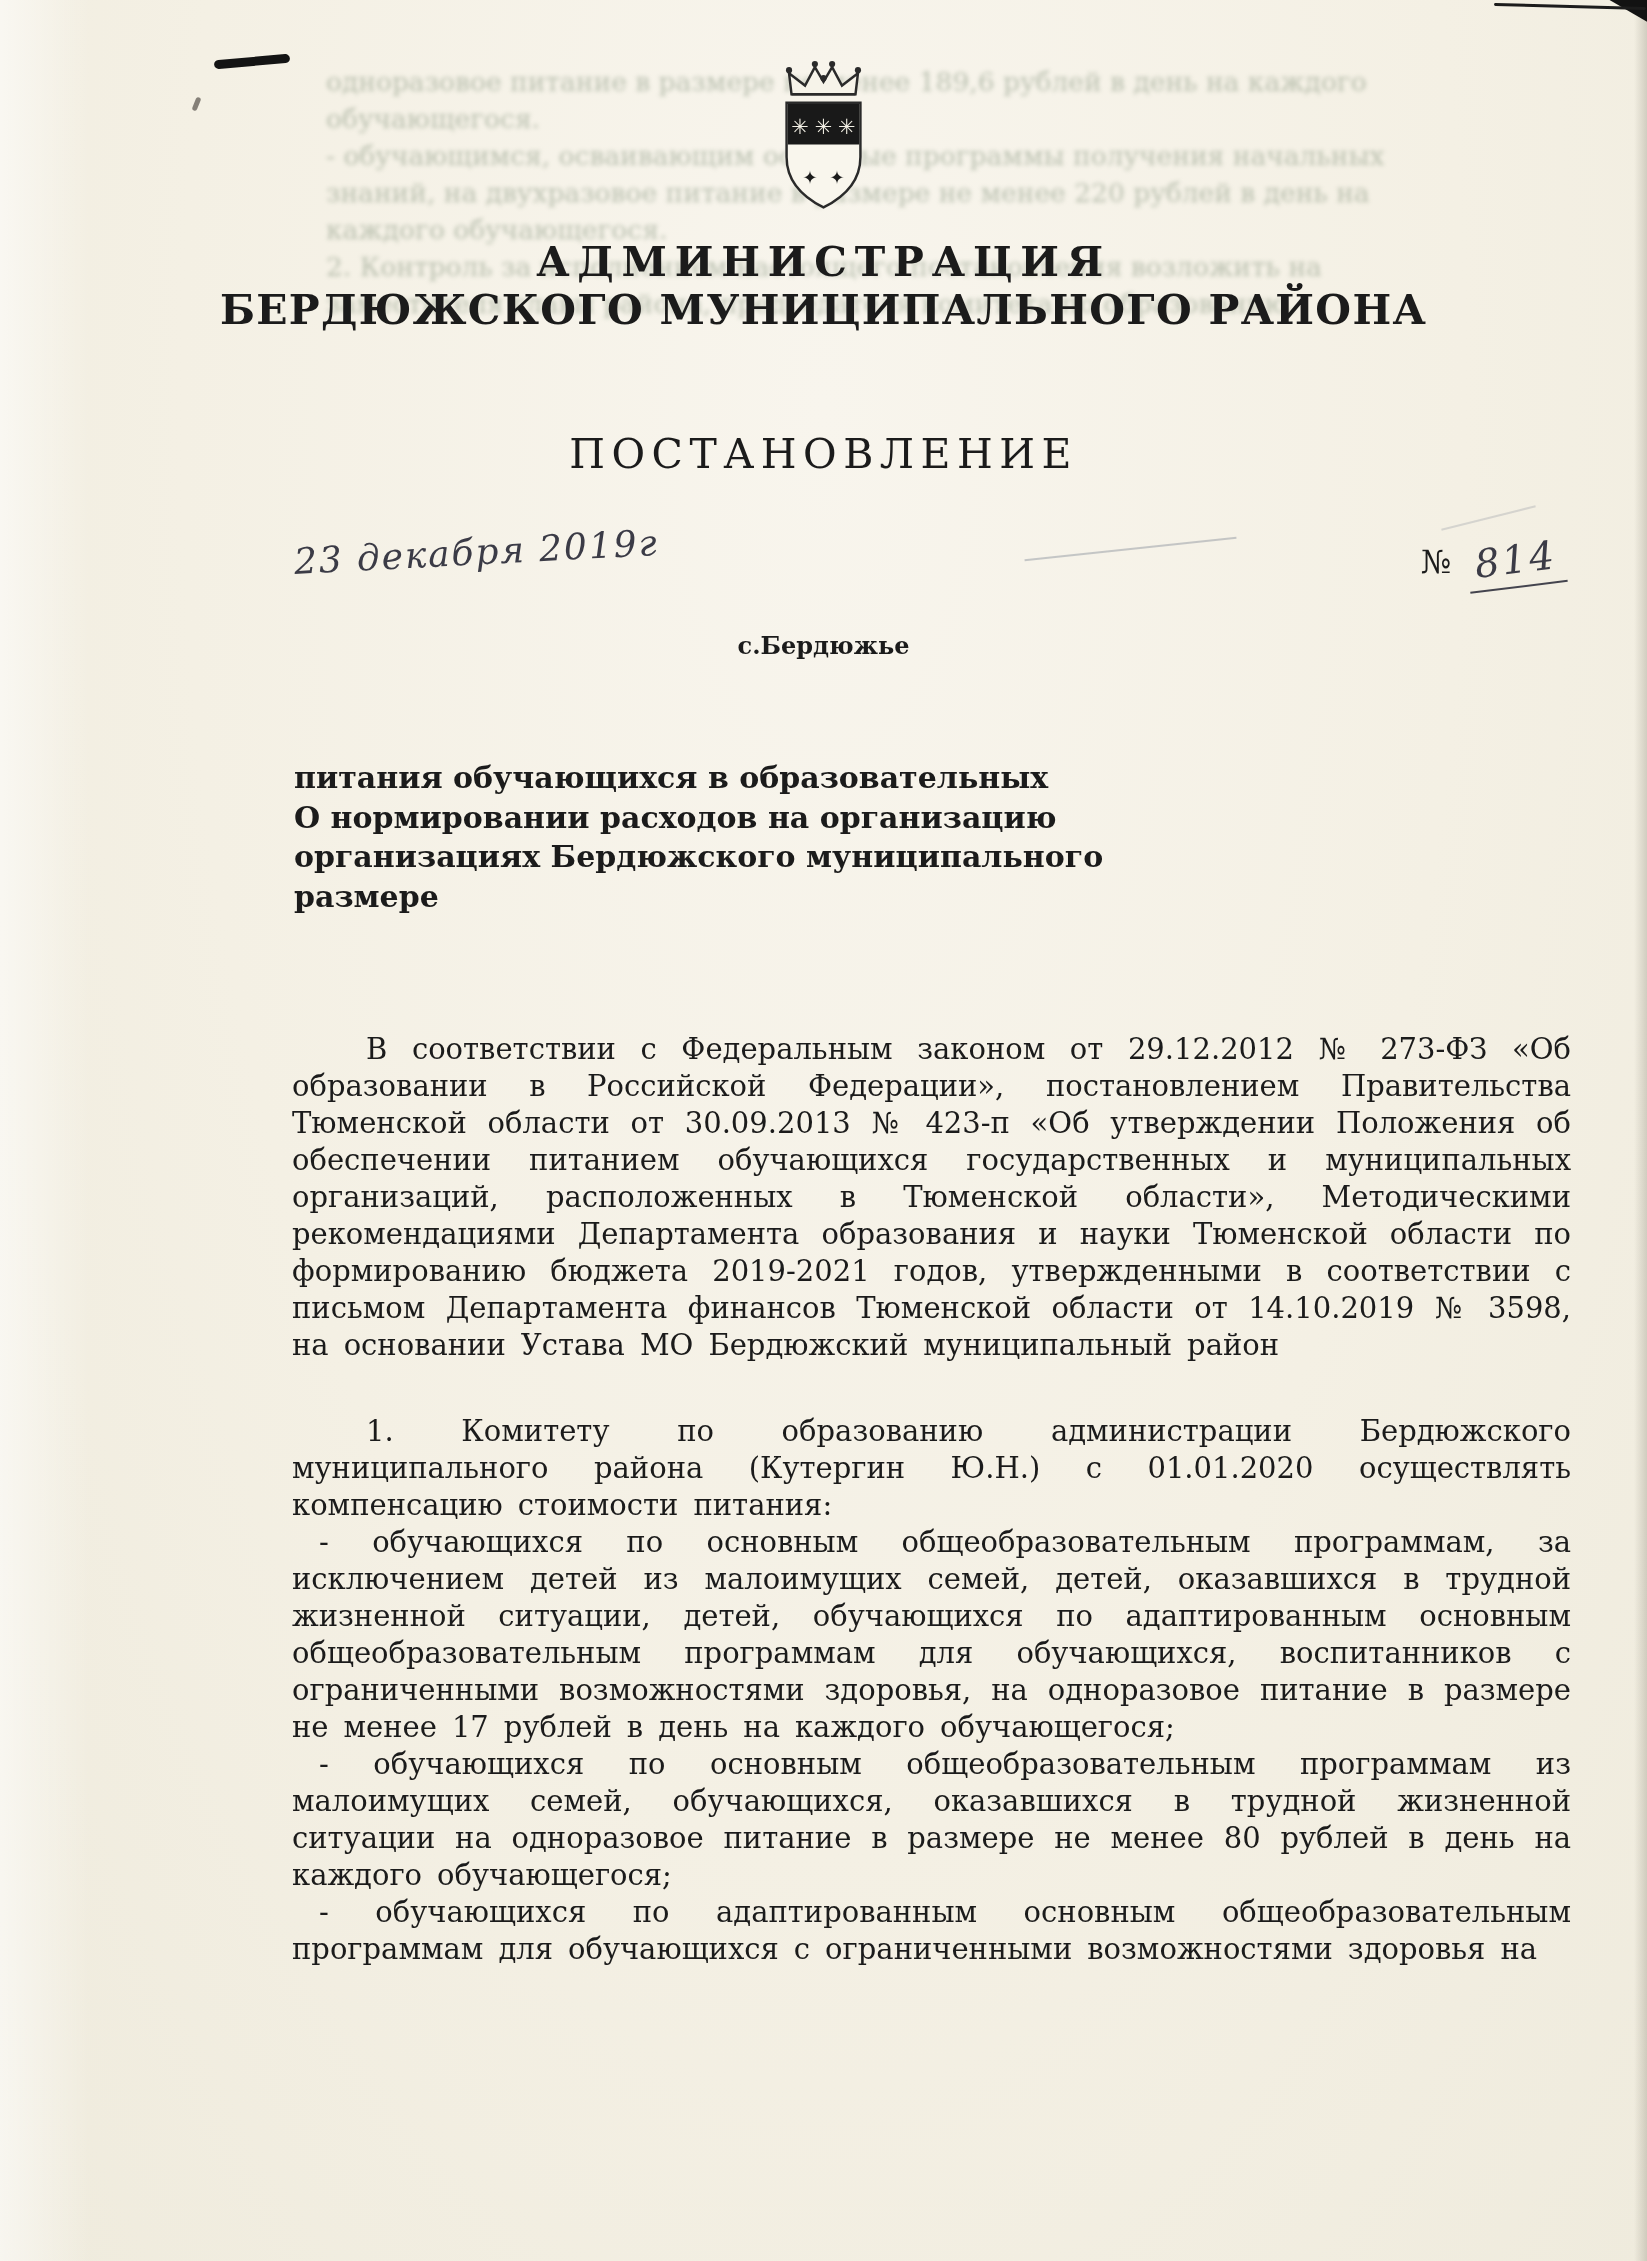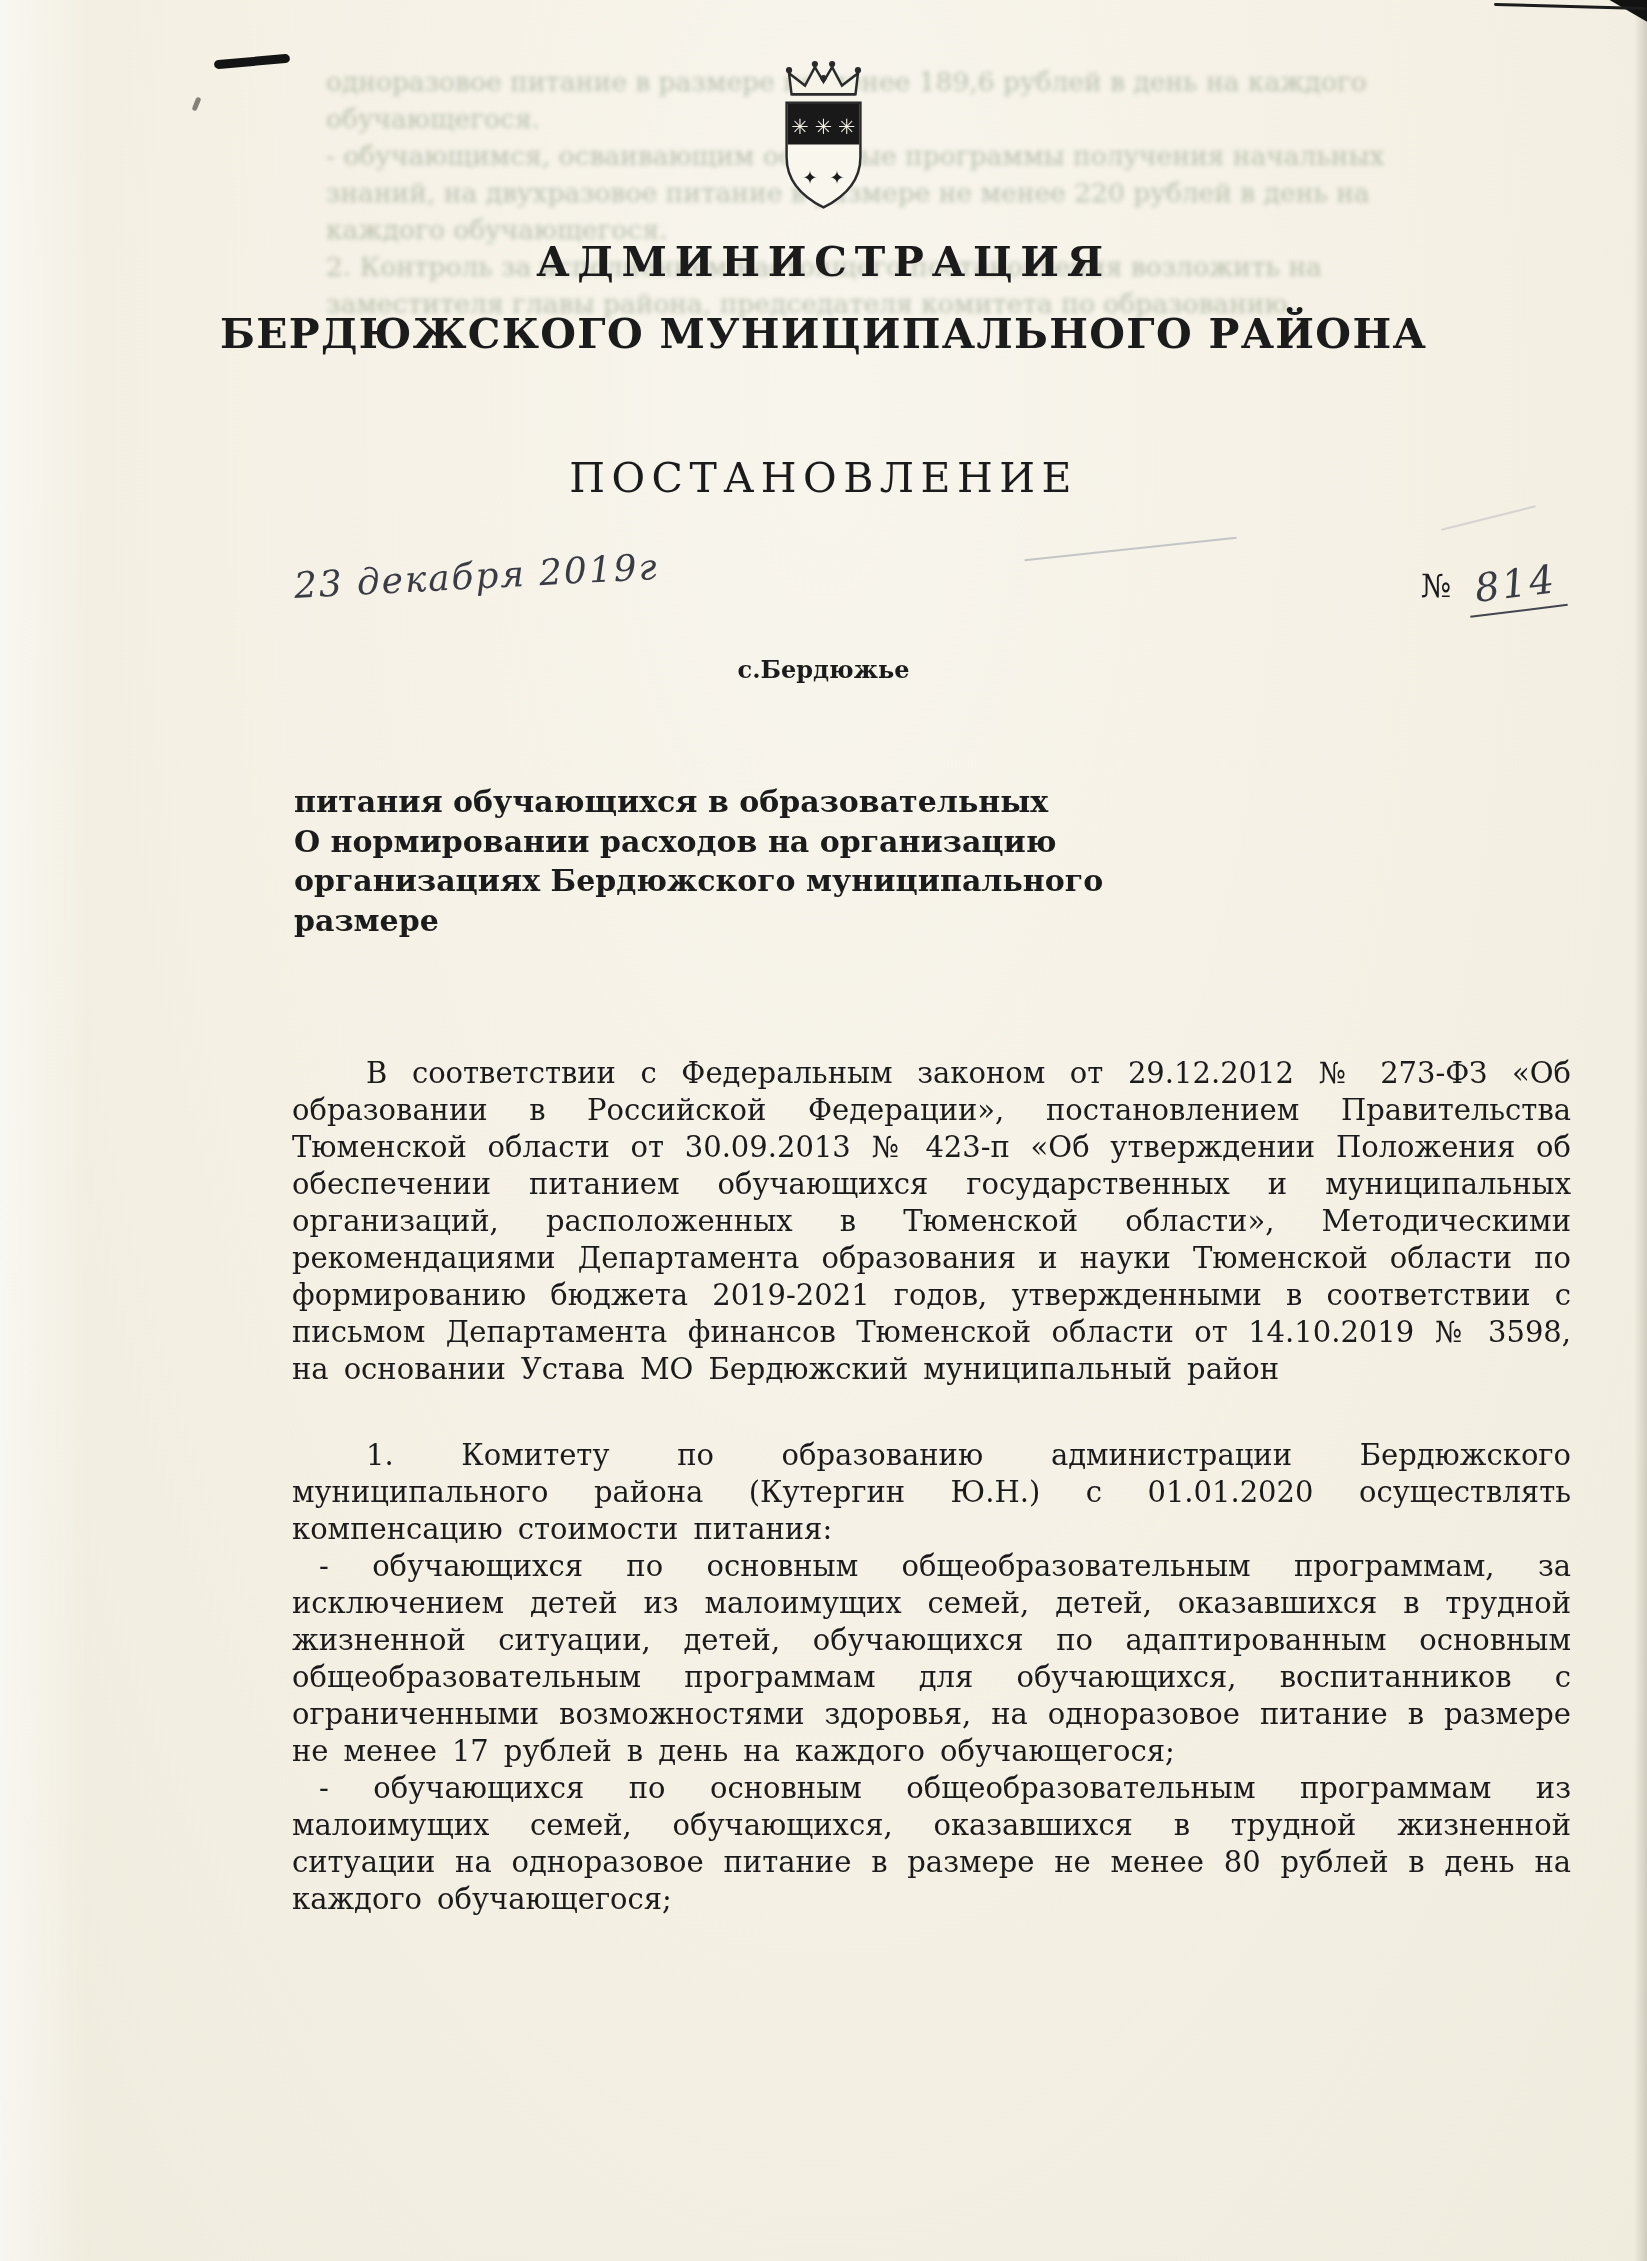--- a/index.html
+++ b/index.html
@@ -62,21 +62,21 @@
     background: #a7aab0; opacity: .4; transform: rotate(-14deg); z-index: 1;
   }
 
   
   .doc-header { position: relative; padding-top: 56px; text-align: center; z-index: 2; }
   .emblem { display: block; margin: 0 auto; }
   .org-line1 {
     margin-top: 22px; font-size: 41px; font-weight: bold; letter-spacing: 7.8px;
   }
   .org-line2 {
-    margin-top: 24px; font-size: 41px; font-weight: bold; letter-spacing: 1.3px;
+    margin-top: 0; font-size: 41px; font-weight: bold; letter-spacing: 1.3px;
   }
   .doc-type {
     position: relative; z-index: 2;
     margin-top: 96px; text-align: center;
     font-size: 41px; font-weight: normal; letter-spacing: 6.5px;
   }
 
   
   .meta-row {
     position: relative; z-index: 2;
@@ -189,16 +189,17 @@
     <div>питания обучающихся в образовательных</div>
     <div>О нормировании расходов на организацию</div>
     <div>организациях Бердюжского муниципального размере</div>
   </div>
 
   <main class="body-text">
     <p class="para indent">В соответствии с Федеральным законом от 29.12.2012 № 273-ФЗ «Об образовании в Российской Федерации», постановлением Правительства Тюменской области от 30.09.2013 № 423-п «Об утверждении Положения об обеспечении питанием обучающихся государственных и муниципальных организаций, расположенных в Тюменской области», Методическими рекомендациями Департамента образования и науки Тюменской области по формированию бюджета 2019-2021 годов, утвержденными в соответствии с письмом Департамента финансов Тюменской области от 14.10.2019 № 3598, на основании Устава МО Бердюжский муниципальный район</p>
     <p class="para indent gap">1. Комитету по образованию администрации Бердюжского муниципального района (Кутергин Ю.Н.) с 01.01.2020 осуществлять компенсацию стоимости питания:</p>
     <p class="para item">- обучающихся по основным общеобразовательным программам, за исключением детей из малоимущих семей, детей, оказавшихся в трудной жизненной ситуации, детей, обучающихся по адаптированным основным общеобразовательным программам для обучающихся, воспитанников с ограниченными возможностями здоровья, на одноразовое питание в размере не менее 17 рублей в день на каждого обучающегося;</p>
     <p class="para item">- обучающихся по основным общеобразовательным программам из малоимущих семей, обучающихся, оказавшихся в трудной жизненной ситуации на одноразовое питание в размере не менее 80 рублей в день на каждого обучающегося;</p>
+    <p class="para item">- обучающихся по адаптированным основным общеобразовательным программам для обучающихся с ограниченными возможностями здоровья на</p>
   </main>
 
 </div>
 
 
 </body></html>

